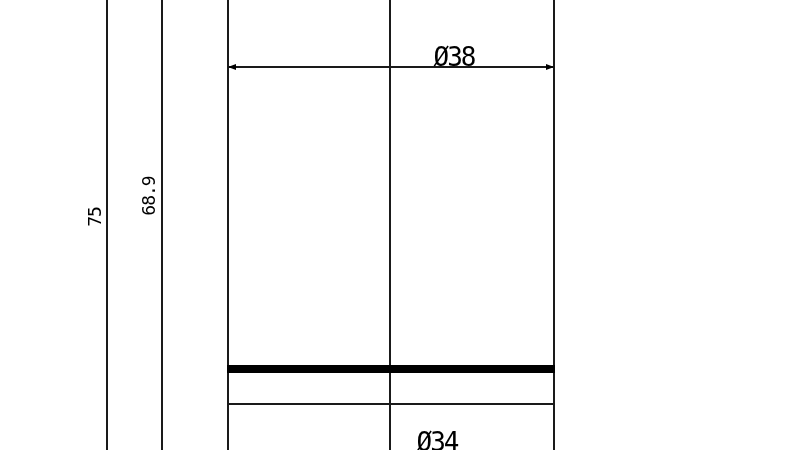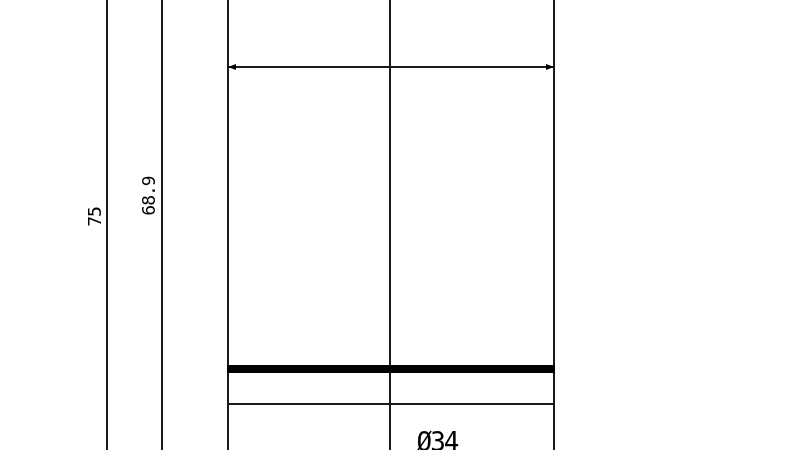--- a/index.html
+++ b/index.html
@@ -74,20 +74,21 @@
   <div class="vline" style="left:553px;"></div>
 
   <div class="hline" style="left:228px; top:66px; width:326px; height:2px;"></div>
   <div class="arrow arrow-left" style="left:228px; top:64px;"></div>
   <div class="arrow arrow-right" style="left:546px; top:64px;"></div>
 
   <div class="hline thick" style="left:227px; top:365px; width:328px; height:8px;"></div>
 
   <div class="hline" style="left:227px; top:403px; width:328px; height:2px;"></div>
 
+  <div class="dim-text dia-text" style="left:414px; top:44px;">Ø38</div>
 
   <div class="dim-text dia-text" style="left:397px; top:429px;">Ø34</div>
 
   <div class="dim-text side-text" style="left:95px; top:217px;">75</div>
 
   <div class="dim-text side-text" style="left:149px; top:196px;">68.9</div>
 
 </div>
 
 </body></html>

